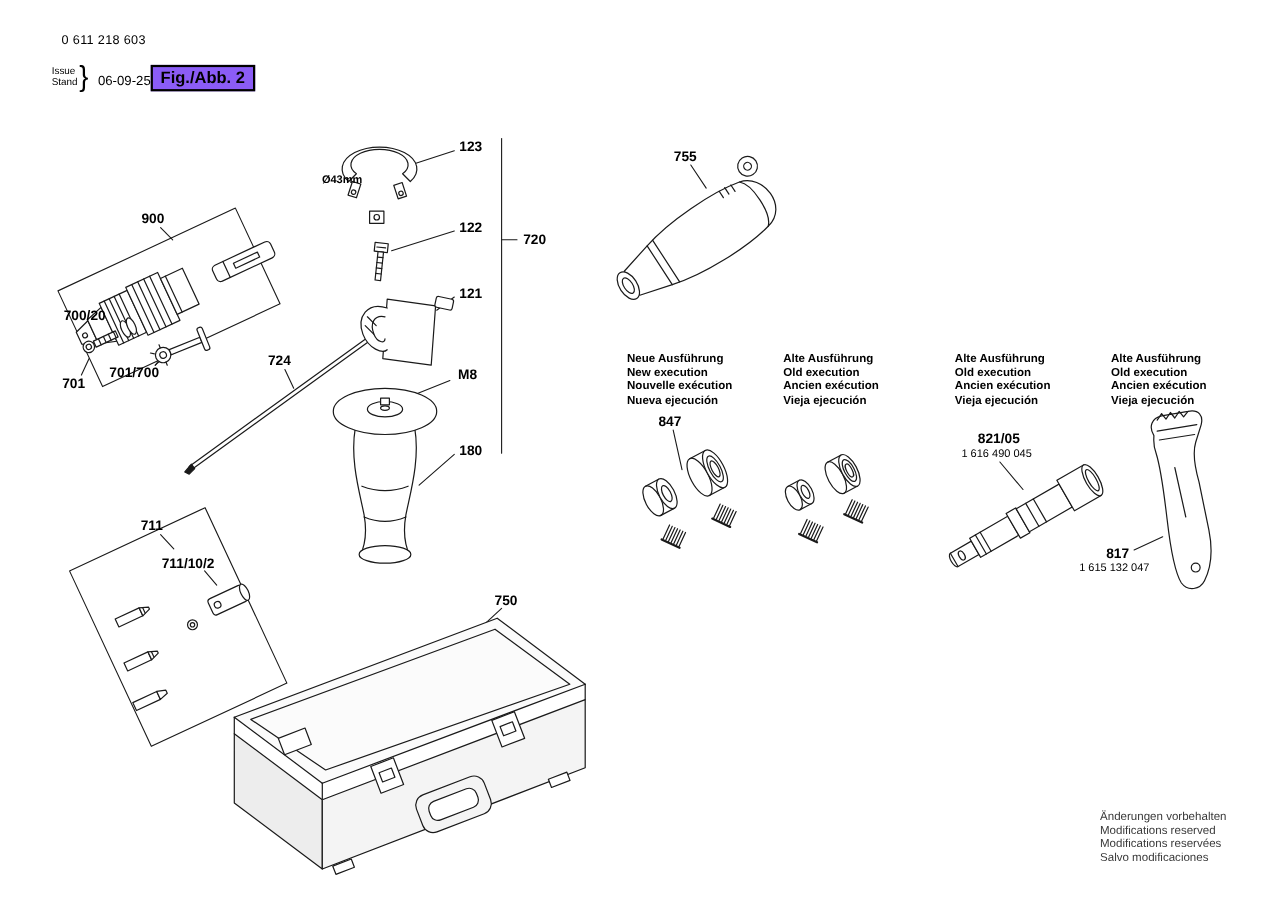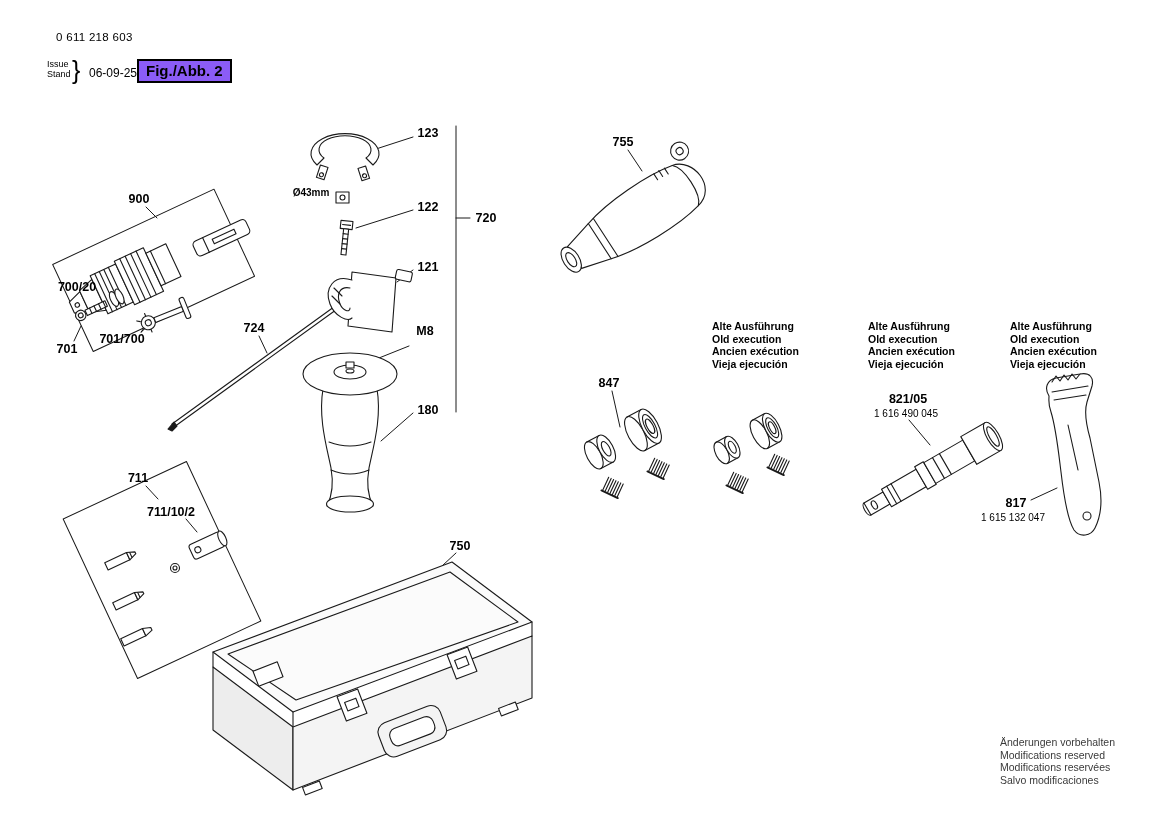--- a/index.html
+++ b/index.html
@@ -317,32 +317,38 @@
   <div class="plabel" style="left:139px;top:199px">900</div>
   <div class="plabel" style="left:77px;top:287px">700/20</div>
   <div class="plabel" style="left:67px;top:349px">701</div>
   <div class="plabel" style="left:122px;top:339px">701/700</div>
   <div class="plabel" style="left:138px;top:478px">711</div>
   <div class="plabel" style="left:171px;top:512px">711/10/2</div>
   <div class="plabel" style="left:254px;top:328px">724</div>
   <div class="plabel" style="left:428px;top:133px">123</div>
   <div class="plabel" style="left:428px;top:207px">122</div>
   <div class="plabel" style="left:428px;top:267px">121</div>
-  <div class="plabel" style="left:425px;top:331px">M8</div>
+  <div class="plabel" style="left:425px;top:341px">M8</div>
   <div class="plabel" style="left:428px;top:410px">180</div>
   <div class="plabel" style="left:486px;top:218px">720</div>
-  <div class="psmall" style="left:311px;top:192px">Ø43mm</div>
+  <div class="psmall" style="left:311px;top:164px">Ø43mm</div>
   <div class="plabel" style="left:623px;top:142px">755</div>
   <div class="plabel" style="left:460px;top:546px">750</div>
   <div class="plabel" style="left:609px;top:383px">847</div>
   <div class="plabel" style="left:908px;top:399px">821/05</div>
   <div class="pnum" style="left:906px;top:413px">1 616 490 045</div>
   <div class="plabel" style="left:1016px;top:503px">817</div>
   <div class="pnum" style="left:1013px;top:517px">1 615 132 047</div>
 
+  <div class="txtblock" style="left:570px;top:320px">
+    <div>Neue Ausführung</div>
+    <div>New execution</div>
+    <div>Nouvelle exécution</div>
+    <div>Nueva ejecución</div>
+  </div>
   <div class="txtblock" style="left:712px;top:320px">
     <div>Alte Ausführung</div>
     <div>Old execution</div>
     <div>Ancien exécution</div>
     <div>Vieja ejecución</div>
   </div>
   <div class="txtblock" style="left:868px;top:320px">
     <div>Alte Ausführung</div>
     <div>Old execution</div>
     <div>Ancien exécution</div>

